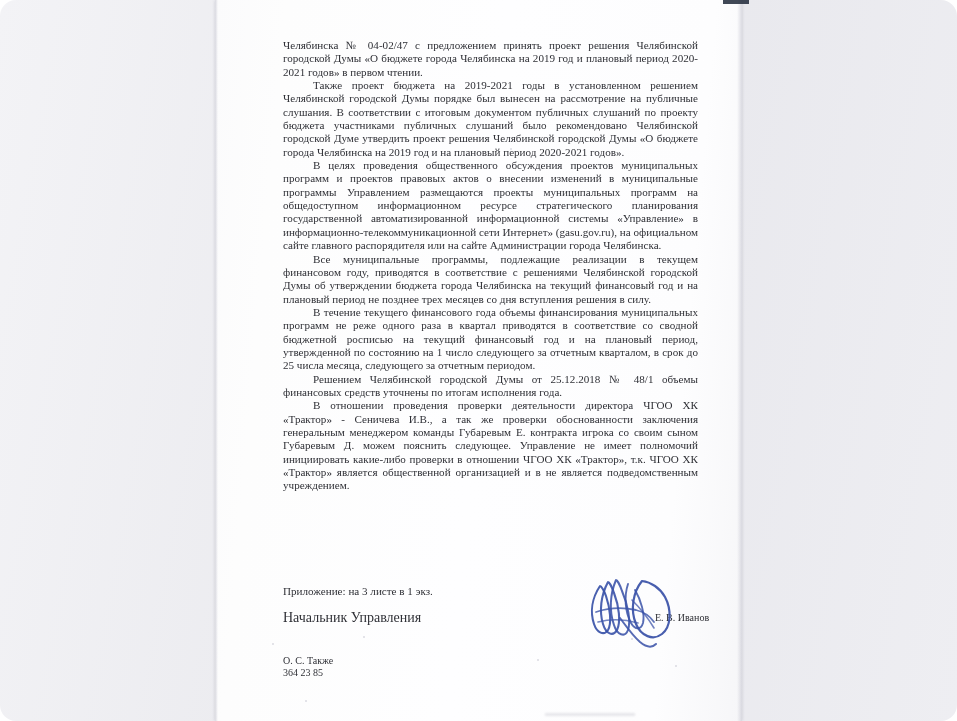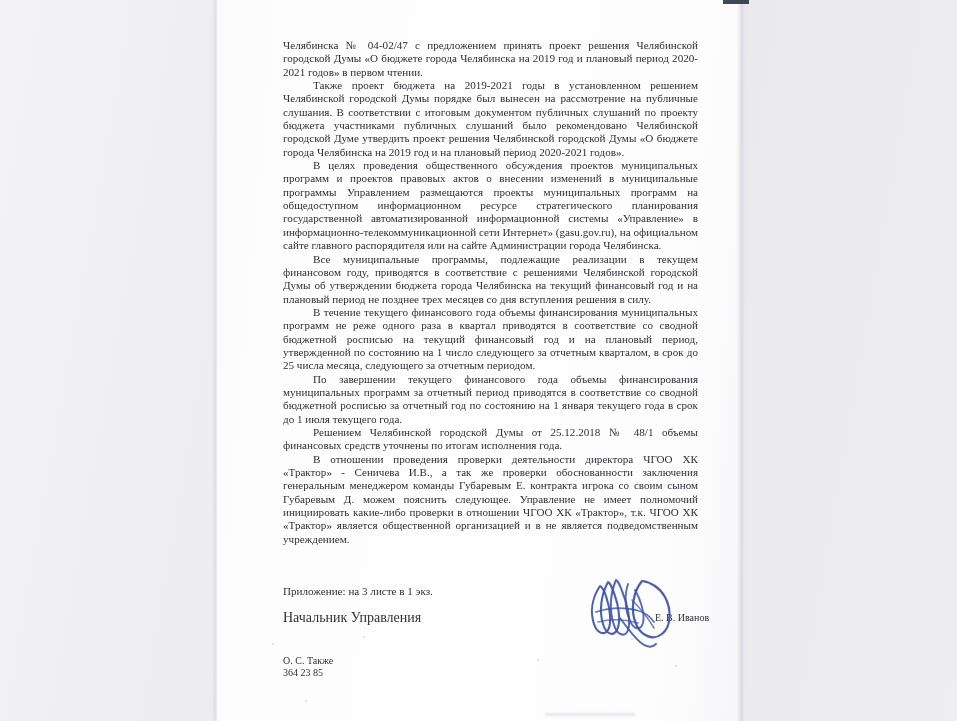--- a/index.html
+++ b/index.html
@@ -7,20 +7,21 @@
     padding: 0;
     background: #ffffff;
   }
   .scan {
     position: relative;
     width: 957px;
     height: 721px;
     overflow: hidden;
     background: linear-gradient(100deg, #f3f3f6 0%, #ebebef 38%, #e8e8ed 62%, #eeeef2 100%);
     font-family: "Liberation Serif", "DejaVu Serif", serif;
+    border-radius: 16px;
   }
 
   
   .sheet {
     position: absolute;
     left: 215px;
     top: 0;
     width: 527px;
     height: 721px;
     background:
@@ -154,21 +155,20 @@
     <span class="speck" style="left:416px; top:638px; width:2px; height:2px;"></span>
     <span class="speck" style="left:460px; top:665px; width:2px; height:2px;"></span>
     <span class="speck" style="left:90px;  top:700px; width:2px; height:2px;"></span>
 
     <div class="body-text">
       <p class="no-indent">Челябинска № 04-02/47 с предложением принять проект решения  Челябинской городской Думы «О бюджете города Челябинска на 2019 год и плановый период 2020-2021 годов» в первом чтении.</p>
       <p>Также проект бюджета на 2019-2021 годы в установленном решением Челябинской городской Думы порядке был вынесен на рассмотрение на публичные слушания. В соответствии с итоговым документом публичных слушаний по проекту бюджета участниками публичных слушаний было рекомендовано  Челябинской городской Думе утвердить проект решения Челябинской городской Думы «О бюджете города Челябинска на 2019 год и на плановый период 2020-2021 годов».</p>
       <p>В целях проведения общественного обсуждения проектов муниципальных программ и проектов правовых актов о внесении изменений в муниципальные программы Управлением размещаются проекты муниципальных программ на общедоступном информационном ресурсе стратегического планирования государственной автоматизированной информационной системы «Управление» в информационно-телекоммуникационной сети Интернет» (gasu.gov.ru), на официальном сайте главного распорядителя или на сайте Администрации города Челябинска.</p>
       <p>Все муниципальные программы, подлежащие реализации в текущем финансовом году, приводятся в соответствие с решениями Челябинской городской Думы об утверждении бюджета города Челябинска на текущий финансовый год и на плановый период не позднее  трех месяцев со дня вступления решения в силу.</p>
       <p>В течение текущего финансового года объемы финансирования муниципальных программ не реже одного раза в квартал приводятся в соответствие со сводной бюджетной росписью на текущий финансовый год и на плановый период, утвержденной по состоянию на 1 число следующего за отчетным кварталом, в срок до 25 числа месяца, следующего за отчетным периодом.</p>
-      <p>По завершении текущего финансового года объемы финансирования муниципальных программ за отчетный период приводятся в соответствие со сводной бюджетной росписью за отчетный год по состоянию на 1 января текущего года в срок до 1 июля текущего года.</p>
       <p>Решением Челябинской городской Думы от 25.12.2018  № 48/1 объемы финансовых средств уточнены по итогам исполнения года.</p>
       <p>В отношении проведения проверки деятельности директора ЧГОО ХК «Трактор» - Сеничева И.В., а так же проверки обоснованности заключения генеральным менеджером команды Губаревым Е. контракта игрока со своим сыном Губаревым Д. можем пояснить следующее. Управление не имеет полномочий инициировать какие-либо проверки в отношении ЧГОО ХК «Трактор», т.к. ЧГОО ХК «Трактор» является общественной организацией и в не является подведомственным учреждением.</p>
     </div>
 
     <div class="attachment-line">Приложение:  на 3 листе в 1 экз.</div>
     <div class="signer-title">Начальник Управления</div>
     <div class="signer-name">Е. В. Иванов</div>
 
     <div class="signature">
       <svg viewBox="0 0 160 72" xmlns="http://www.w3.org/2000/svg">

